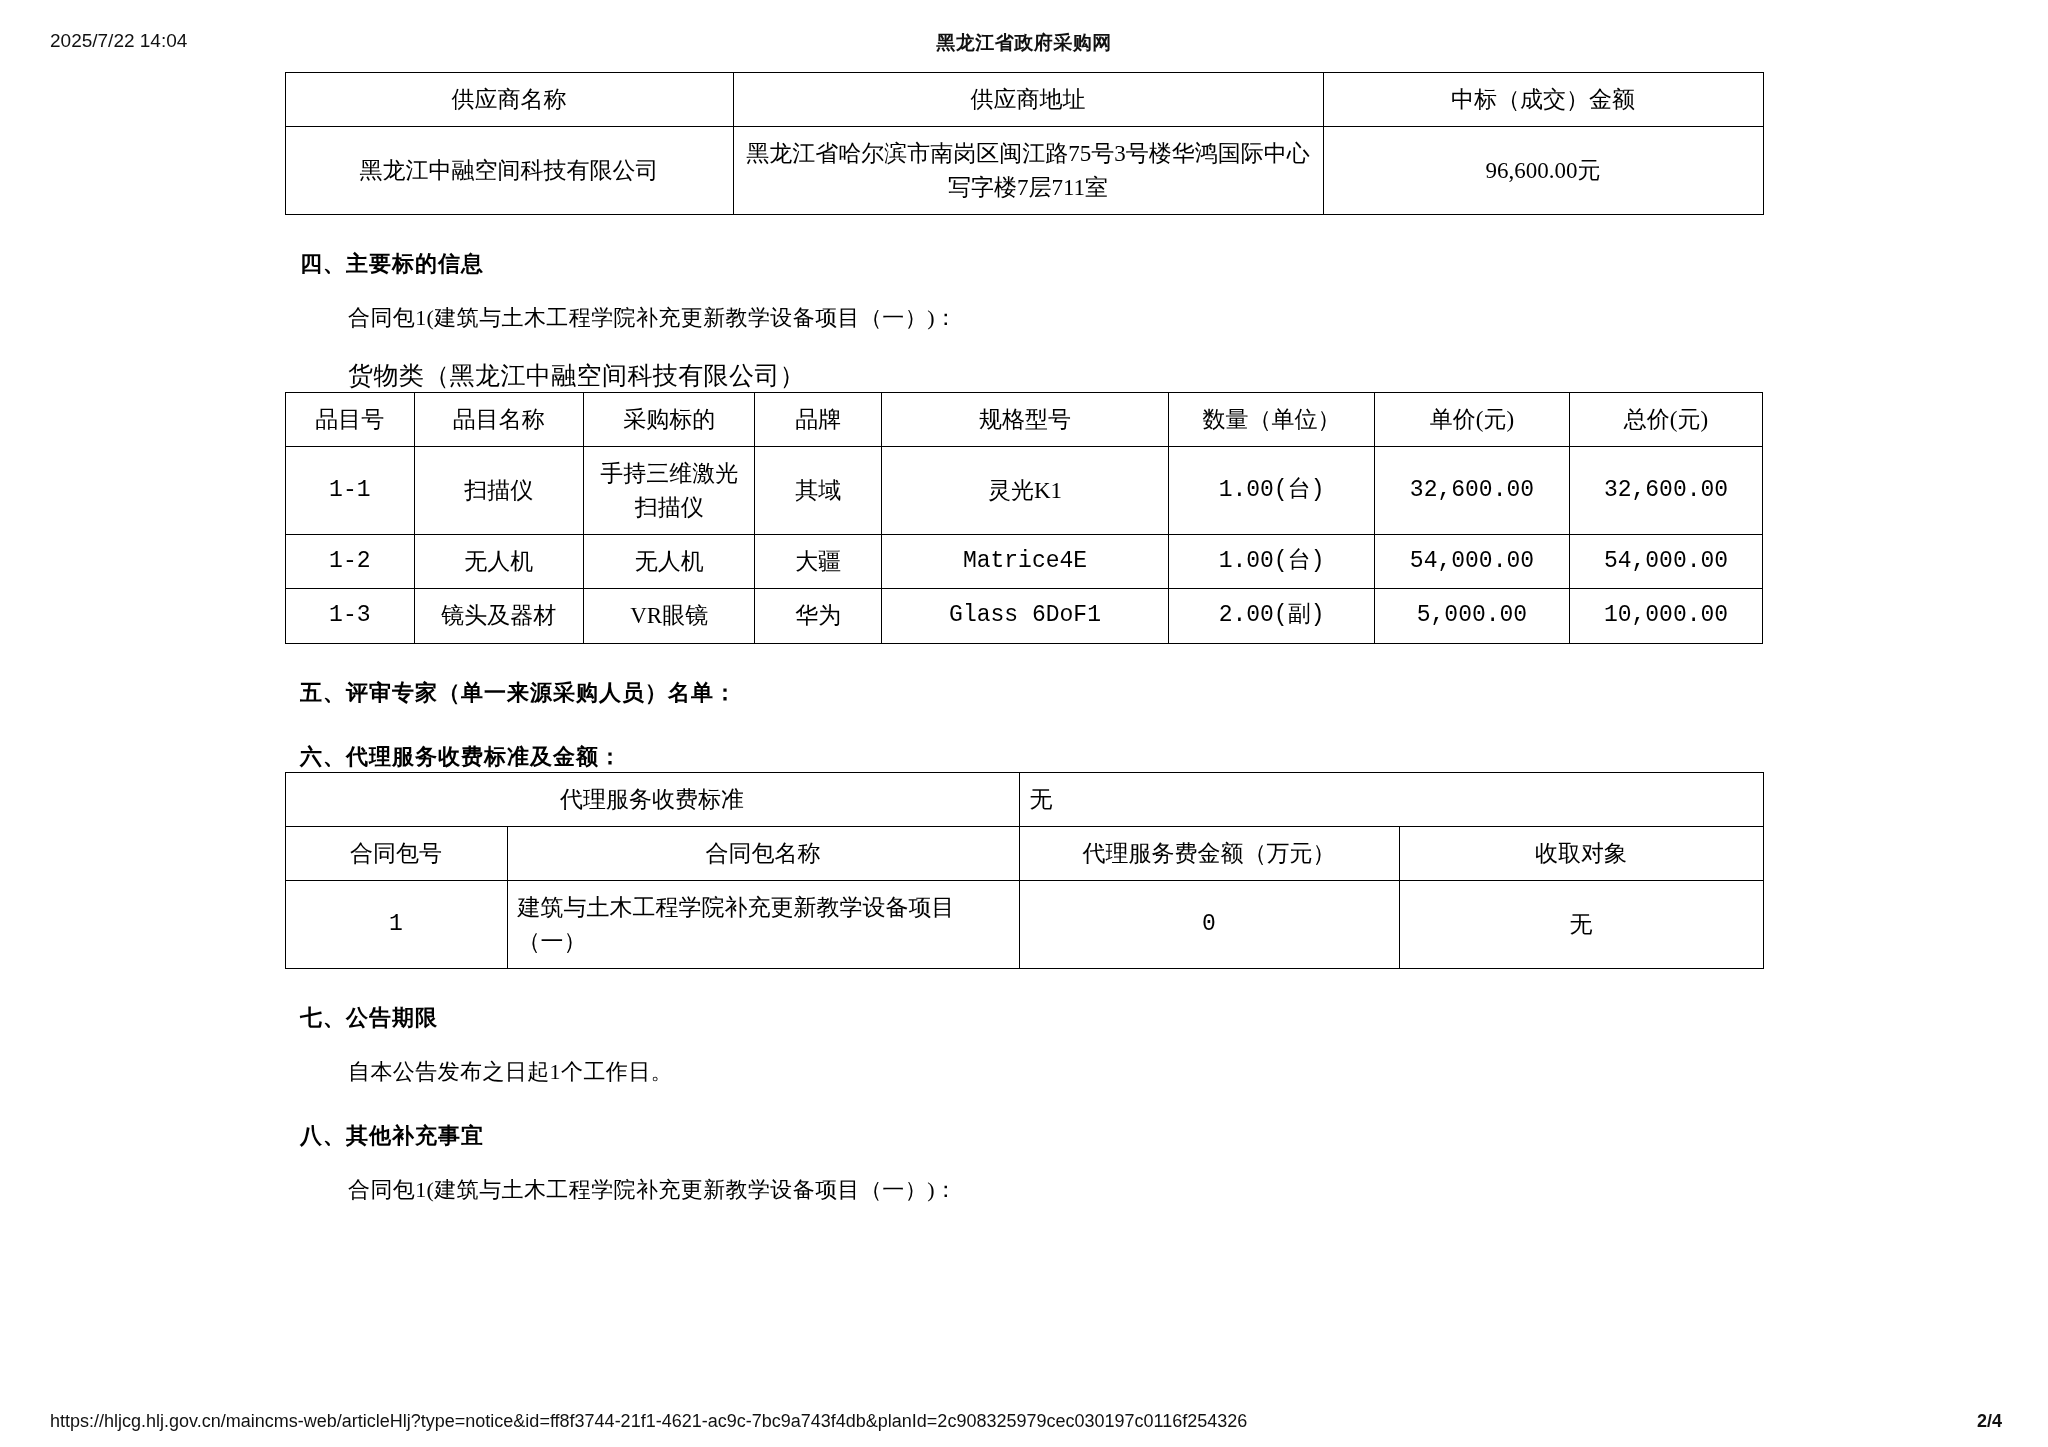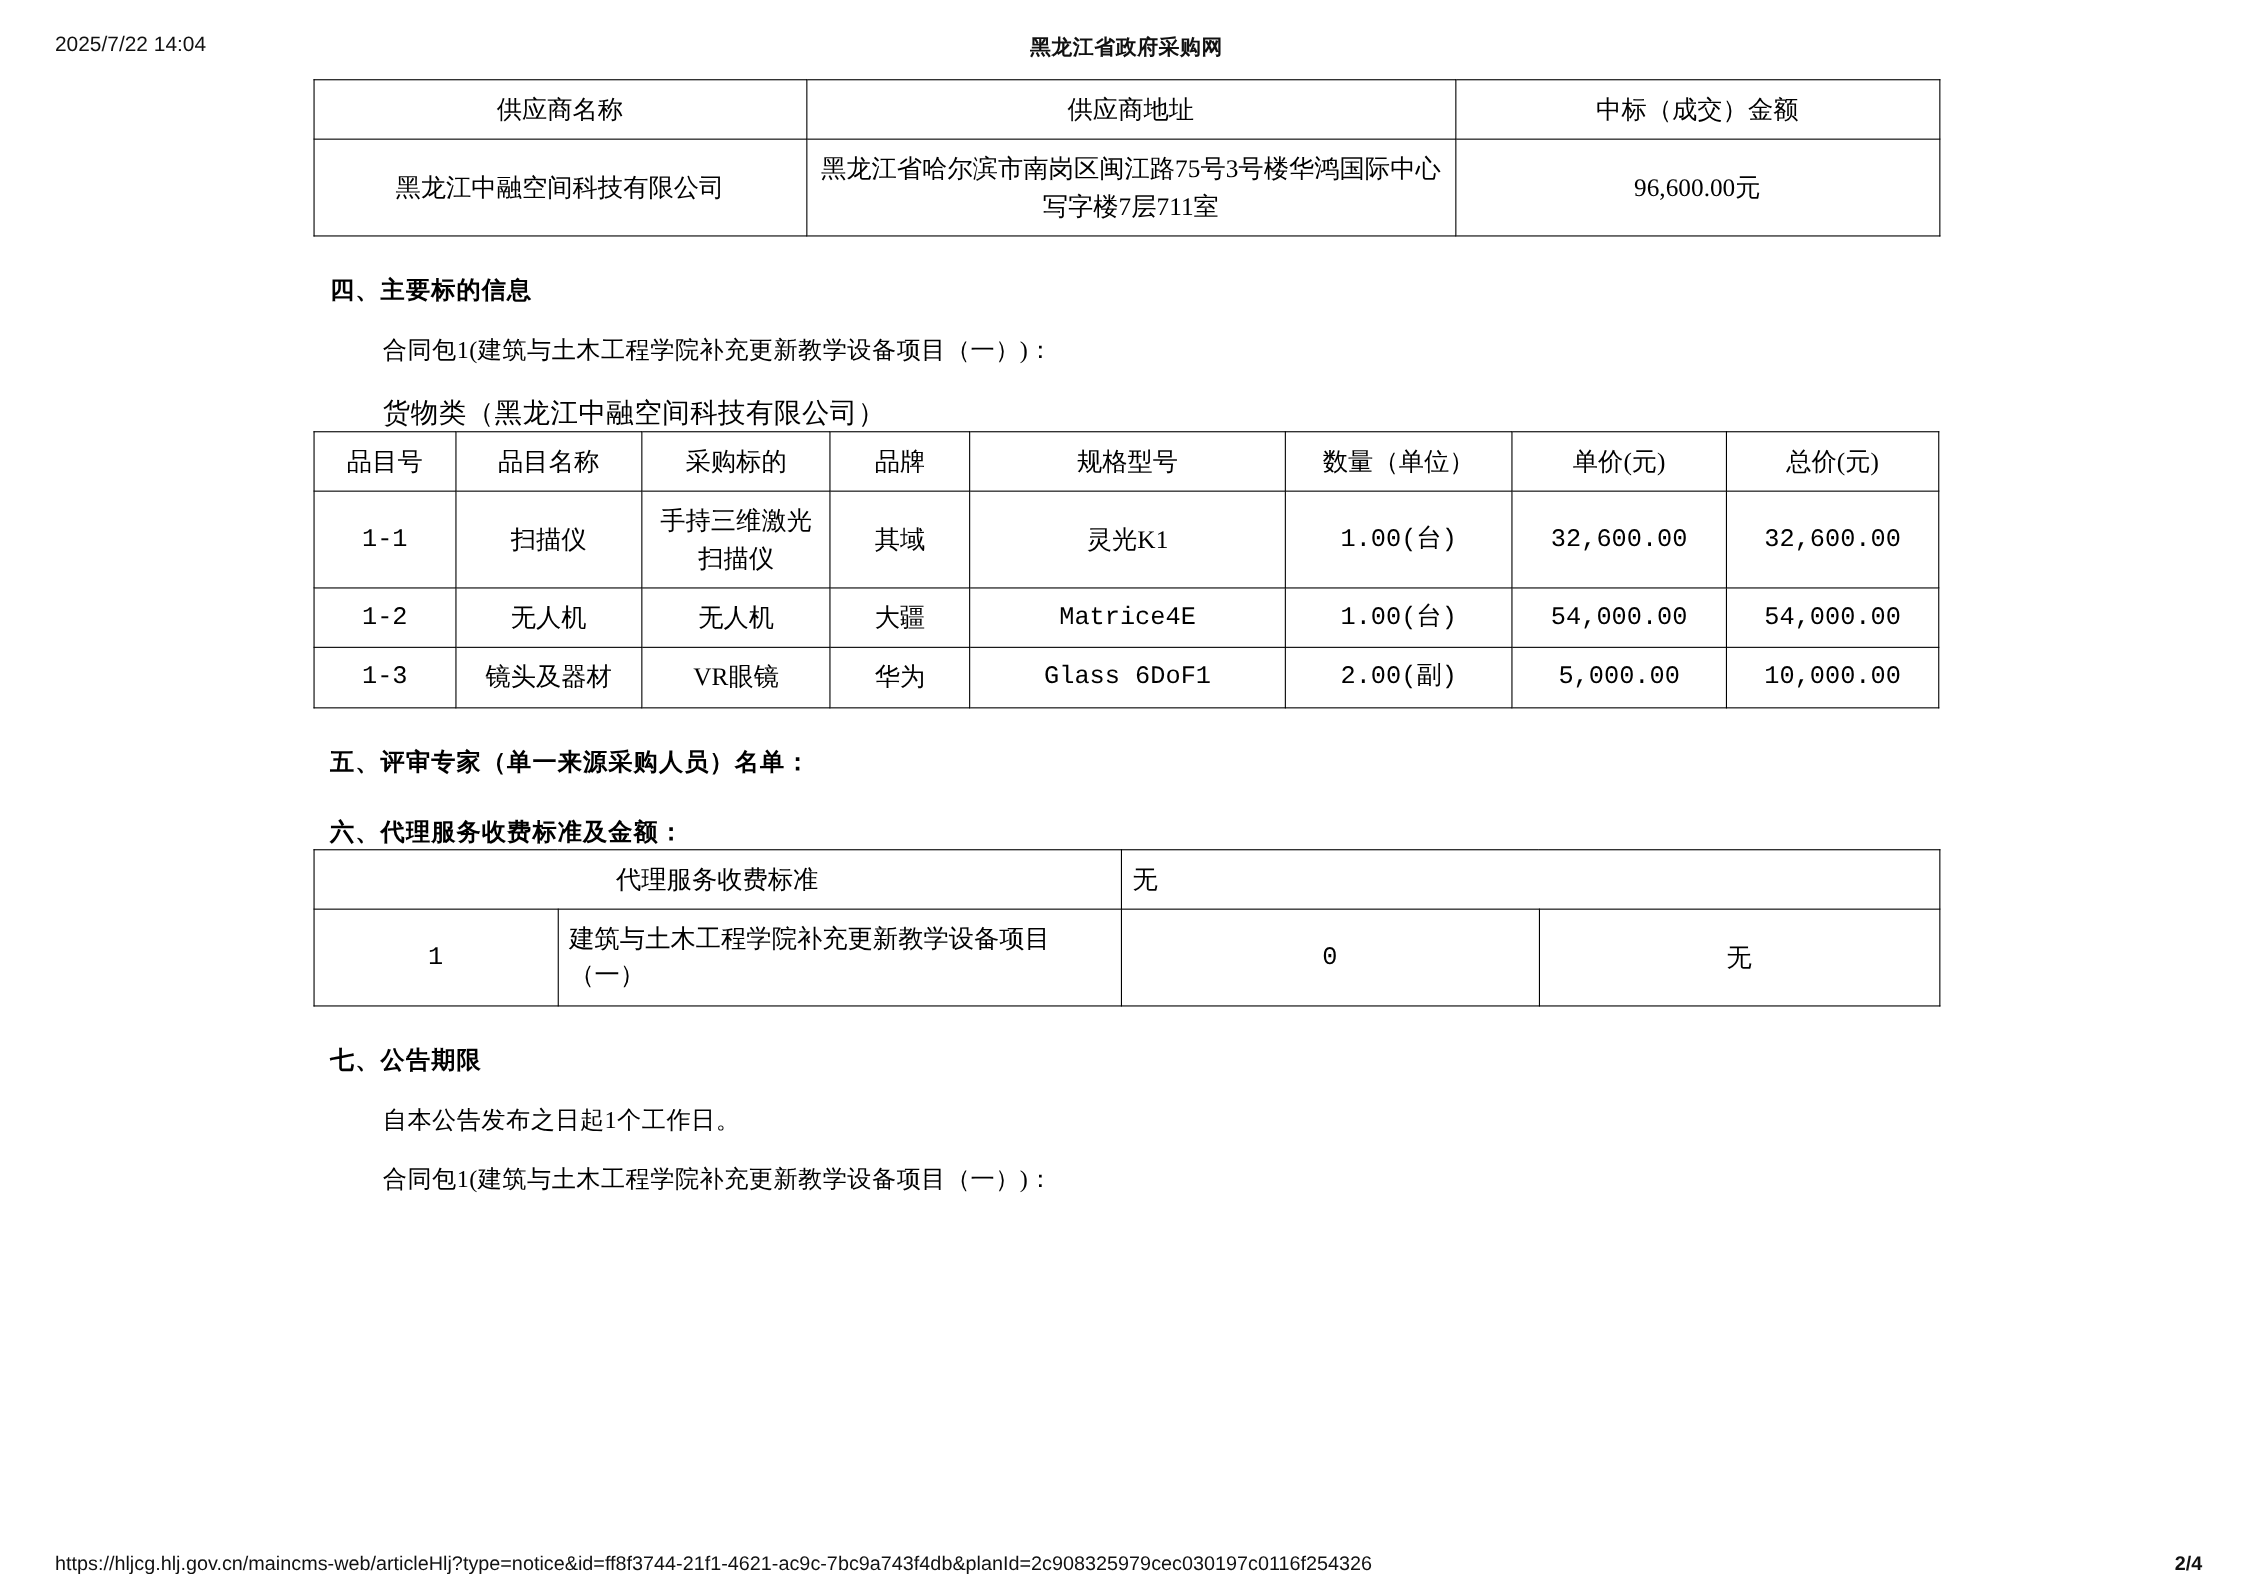--- a/index.html
+++ b/index.html
@@ -234,31 +234,38 @@
         <col style="width:512px">
         <col style="width:380px">
         <col style="width:364px">
       </colgroup>
       <tbody>
         <tr>
           <td class="c" colspan="2">代理服务收费标准</td>
           <td class="l" colspan="2">无</td>
         </tr>
         <tr>
+          <td class="c">合同包号</td>
+          <td class="c">合同包名称</td>
+          <td class="c">代理服务费金额（万元）</td>
+          <td class="c">收取对象</td>
+        </tr>
+        <tr>
           <td class="c mono">1</td>
           <td class="l">建筑与土木工程学院补充更新教学设备项目（一）</td>
           <td class="r mono">0</td>
           <td class="c">无</td>
         </tr>
       </tbody>
     </table>
 
     <h2 class="sec">七、公告期限</h2>
     <p class="para">自本公告发布之日起1个工作日。</p>
 
+    <h2 class="sec">八、其他补充事宜</h2>
     <p class="para">合同包1(建筑与土木工程学院补充更新教学设备项目（一）)：</p>
 
   </div>
 
   <div class="print-footer">
     <span class="pf-url">https://hljcg.hlj.gov.cn/maincms-web/articleHlj?type=notice&amp;id=ff8f3744-21f1-4621-ac9c-7bc9a743f4db&amp;planId=2c908325979cec030197c0116f254326</span>
     <span class="pf-page">2/4</span>
   </div>
 
 </div>

